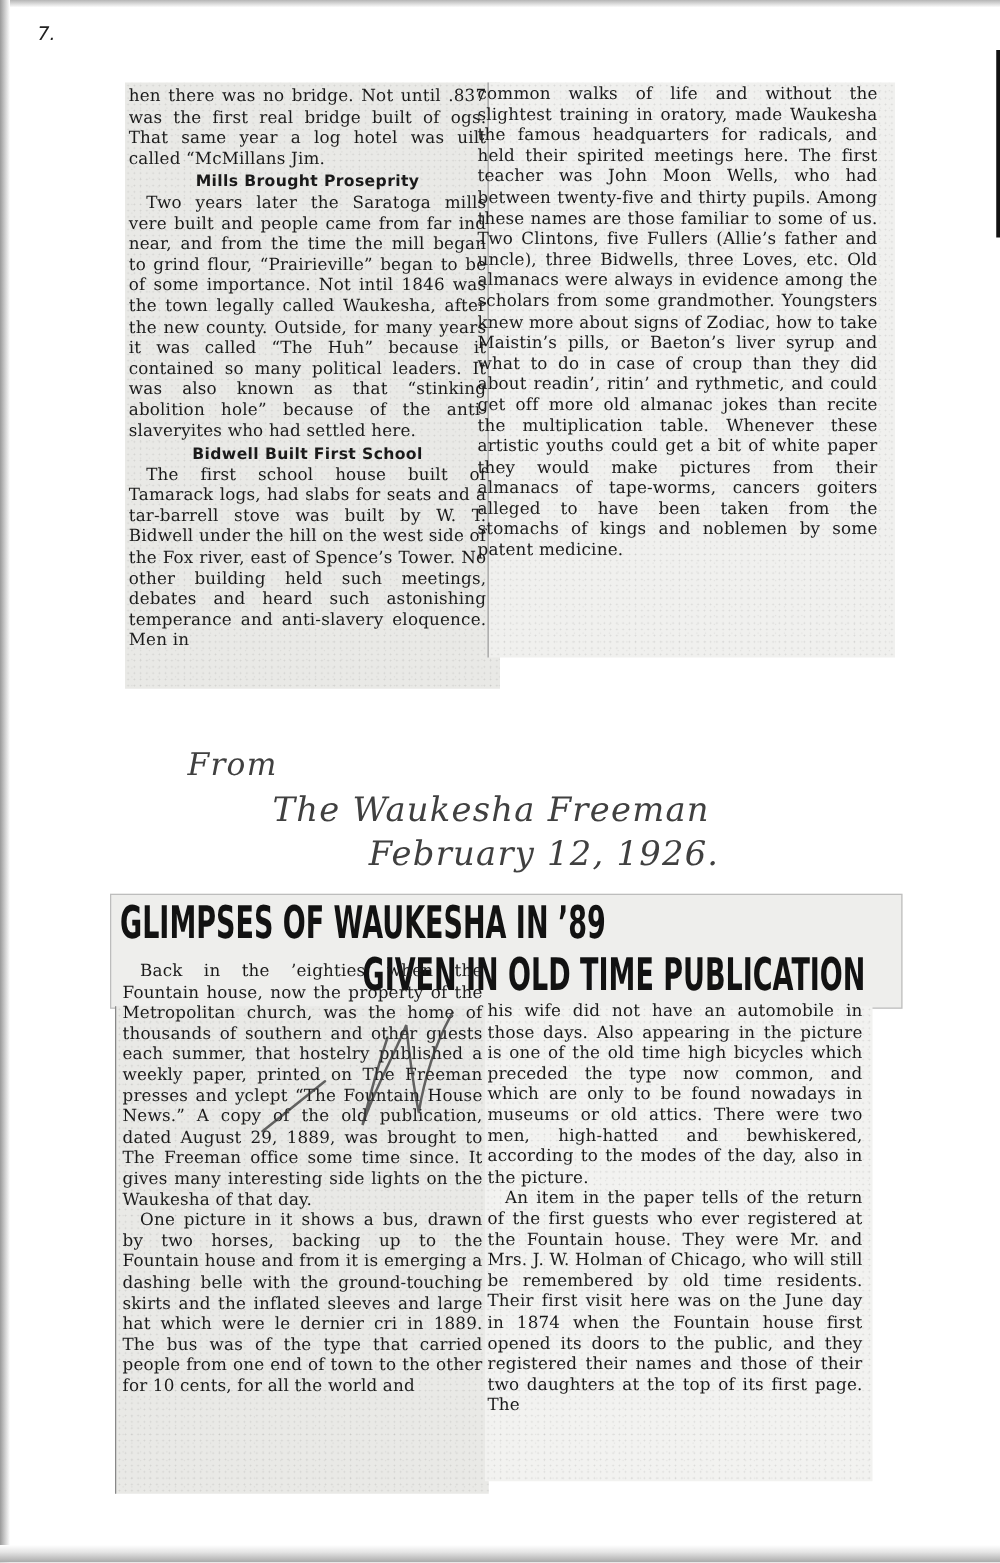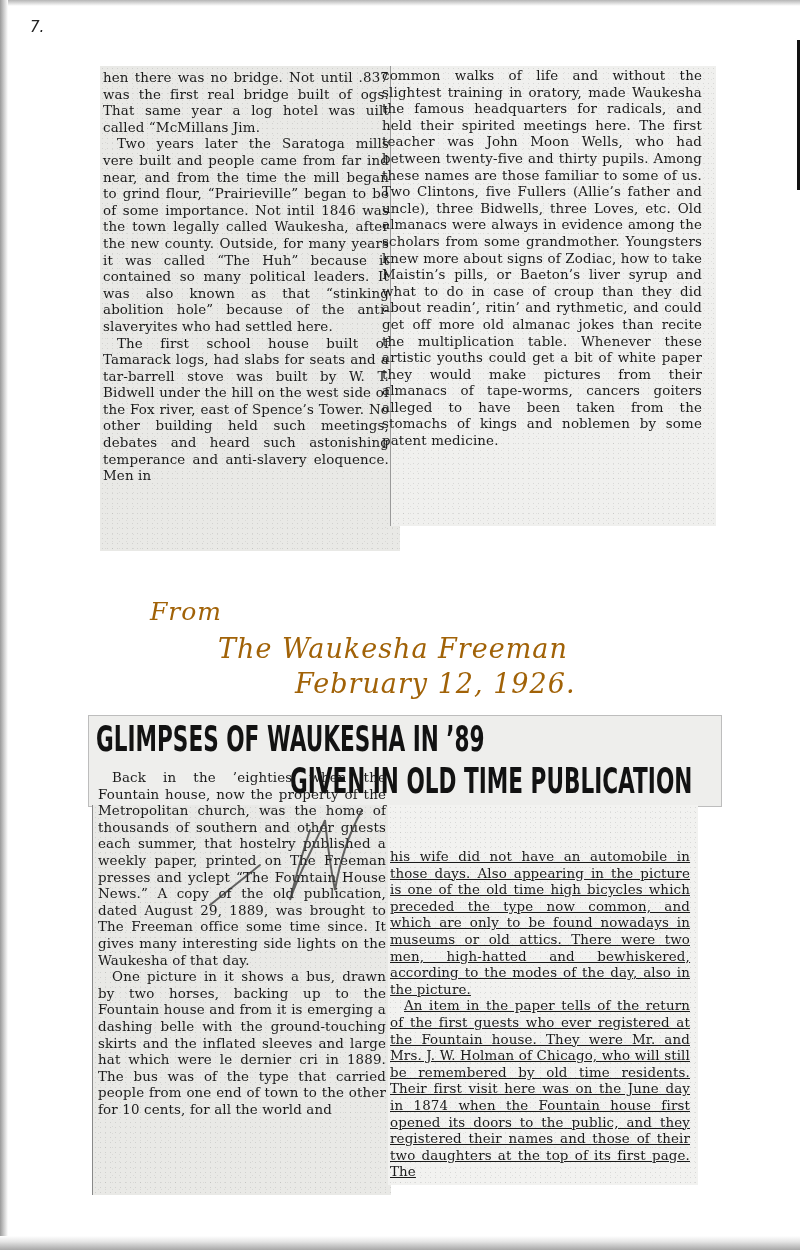--- a/index.html
+++ b/index.html
@@ -50,25 +50,25 @@
   .col p.cont { text-indent: 0; }
   .col .subhead {
     text-align: center;
     font-family: "DejaVu Sans", sans-serif; font-weight: bold; font-size: 12.5px;
     letter-spacing: 0.3px; margin: 1px 0;
     text-indent: 0;
   }
   .col-a { left: 103px; top: 70px; width: 286px; }
   .col-b { left: 382px; top: 68px; width: 320px; }
   .col-c { left: 98px; top: 770px; width: 288px; }
-  .col-d { left: 390px; top: 849px; width: 300px; text-decoration: underline; }
+  .col-d { left: 390px; top: 802px; width: 300px; }
   .handwriting {
     position: absolute;
     font-family: "DejaVu Serif", serif; font-style: italic;
-    color: #a16207; font-size: 27px; letter-spacing: 1px;
+    color: #404040; font-size: 27px; letter-spacing: 1px;
   }
   .hw-from { left: 150px; top: 597px; font-size: 25px; }
   .hw-source { left: 218px; top: 633px; font-style: italic; }
   .hw-date { left: 295px; top: 668px; }
   .headline-block {
     position: absolute; left: 88px; top: 715px; width: 632px; height: 90px;
     background: #eeeeec;
     border: 1px solid #bdbdbd;
   }
   .headline {
@@ -97,21 +97,23 @@
 <div class="page-edge-right"></div>
 <div class="page-edge-bottom"></div>
 
 <div class="page-number">7.</div>
 
 <div class="clip clip-a"></div>
 <div class="clip clip-b"></div>
 
 <div class="col col-a">
   <p class="cont">hen there was no bridge. Not until .837 was the first real bridge built of ogs. That same year a log hotel was uilt called “McMillans Jim.</p>
+  <p class="subhead">Mills Brought Proseprity</p>
   <p>Two years later the Saratoga mills vere built and people came from far ind near, and from the time the mill began to grind flour, “Prairieville” began to be of some importance. Not intil 1846 was the town legally called Waukesha, after the new county. Outside, for many years it was called “The Huh” because it contained so many political leaders. It was also known as that “stinking abolition hole” because of the anti-slaveryites who had settled here.</p>
+  <p class="subhead">Bidwell Built First School</p>
   <p>The first school house built of Tamarack logs, had slabs for seats and a tar-barrell stove was built by W. T. Bidwell under the hill on the west side of the Fox river, east of Spence’s Tower. No other building held such meetings, debates and heard such astonishing temperance and anti-slavery eloquence. Men in</p>
 </div>
 
 <div class="col col-b">
   <p class="cont">common walks of life and without the slightest training in oratory, made Waukesha the famous headquarters for radicals, and held their spirited meetings here. The first teacher was John Moon Wells, who had between twenty-five and thirty pupils. Among these names are those familiar to some of us. Two Clintons, five Fullers (Allie’s father and uncle), three Bidwells, three Loves, etc. Old almanacs were always in evidence among the scholars from some grandmother. Youngsters knew more about signs of Zodiac, how to take Maistin’s pills, or Baeton’s liver syrup and what to do in case of croup than they did about readin’, ritin’ and rythmetic, and could get off more old almanac jokes than recite the multiplication table. Whenever these artistic youths could get a bit of white paper they would make pictures from their almanacs of tape-worms, cancers goiters alleged to have been taken from the stomachs of kings and noblemen by some patent medicine.</p>
 </div>
 
 <div class="handwriting hw-from">From</div>
 <div class="handwriting hw-source">The Waukesha Freeman</div>
 <div class="handwriting hw-date">February 12, 1926.</div>

